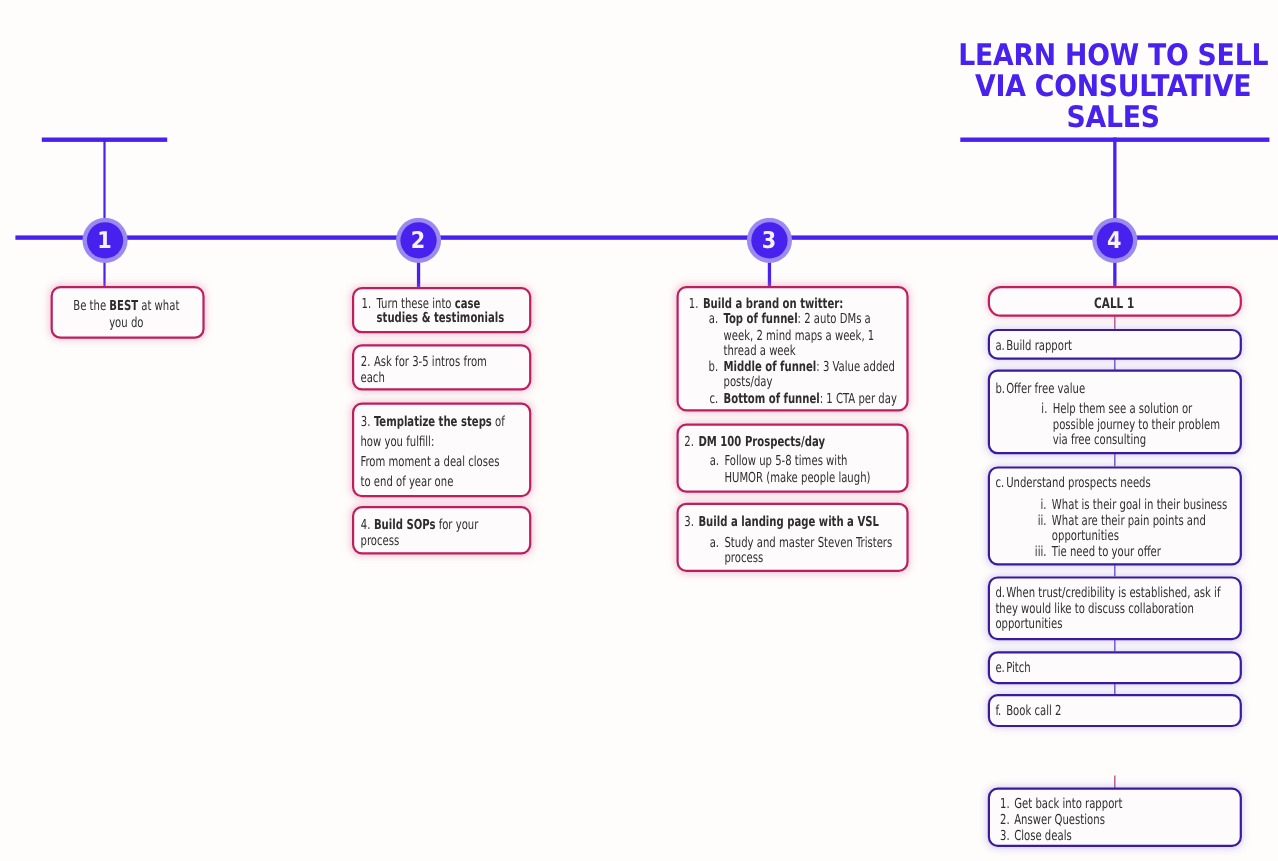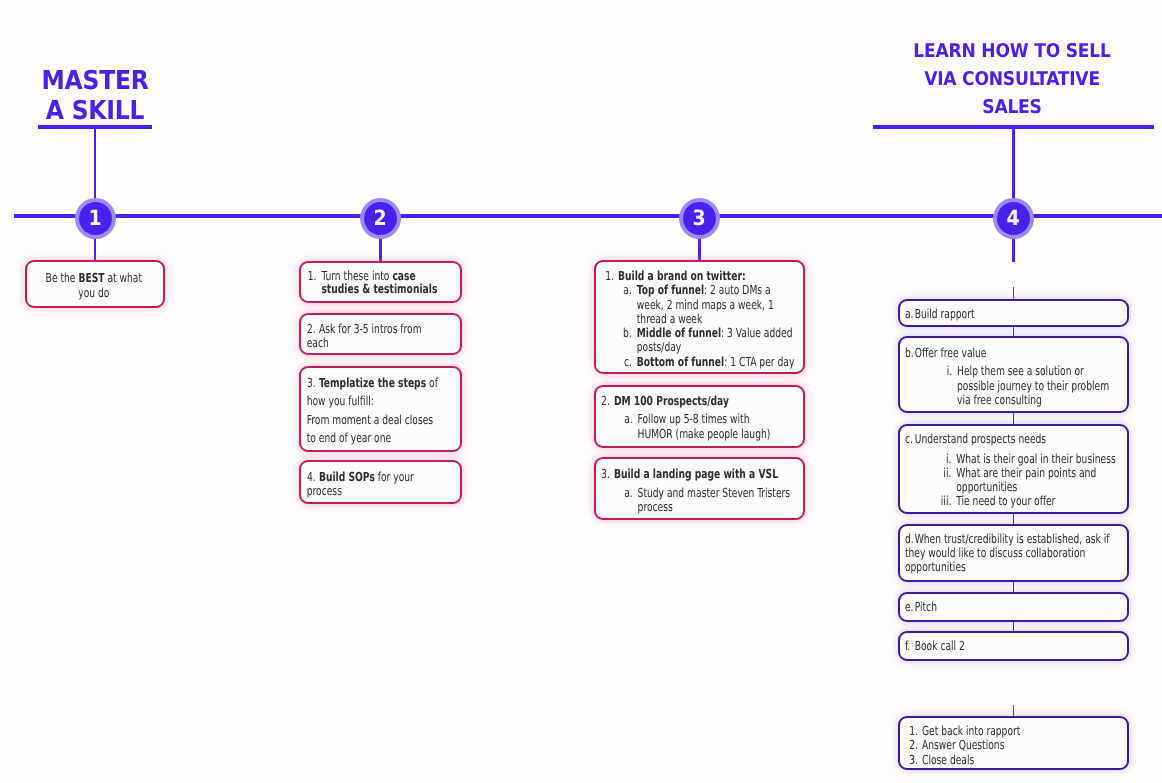--- a/index.html
+++ b/index.html
@@ -17,43 +17,41 @@
 
   .node{position:absolute;border-radius:50%;background:#4821ee;
         color:#f6f2fb;font-weight:bold;z-index:5;
         box-shadow:0 0 0 4px #9b8af2;
         display:flex;align-items:center;justify-content:center;
         width:33px;height:33px;font-size:21px;line-height:1;
         padding-bottom:1px;box-sizing:border-box;will-change:opacity;}
 
   .box{position:absolute;box-sizing:border-box;border-radius:9px;
        background:#fdfbfc;color:#2d2d2d;font-size:12.5px;line-height:13.9px;}
-  .crimson{border:2px solid #bd1f5c;box-shadow:0 0 7px 1px rgba(226,120,170,.40);}
+  .crimson{border:2px solid #bd1f5c;box-shadow:0 0 7px 1px rgba(226,120,170,.40);margin-left:21px;}
   .blue{border:2px solid #3a1b9e;box-shadow:0 0 7px 1px rgba(140,120,225,.32);}
   .redb{border:2px solid #c11e5b;box-shadow:0 0 7px 1px rgba(226,120,170,.38);border-radius:12px;}
   
   .sc{transform:scaleX(0.815);transform-origin:left top;white-space:nowrap;will-change:opacity;}
   .li{display:flex;}
   .mk{flex:0 0 auto;text-align:right;white-space:nowrap;}
   .tx{flex:1 1 auto;}
   .conn{position:absolute;width:1.6px;z-index:0;}
   .box{z-index:2;}
 </style>
 </head>
 <body>
 
 <div id="stage">
   <div class="axis"></div>
 
-  <div class="title" style="left:10px;top:67px;width:170px;font-size:26px;line-height:29.5px;">MASTER
-A SKILL</div>
   <div class="tunderline" style="left:37.5px;top:125px;width:114.5px;height:3.5px;"></div>
   <div class="vstem" style="left:93.7px;top:126px;height:90px;"></div>
 
-  <div class="title" style="left:863px;top:37px;width:298px;font-size:19px;line-height:28px;">LEARN HOW TO SELL
+  <div class="title" style="left:863px;top:37px;width:298px;font-size:27px;line-height:28px;">LEARN HOW TO SELL
 VIA CONSULTATIVE
 SALES</div>
   <div class="tunderline" style="left:873px;top:125px;width:281px;height:3.5px;"></div>
   <div class="vstem" style="left:1012.2px;top:125px;height:91px;"></div>
 
   <div class="node" style="left:78.5px;top:202px;">1</div>
   <div class="node" style="left:363.5px;top:202px;">2</div>
   <div class="node" style="left:682.5px;top:202px;">3</div>
   <div class="node" style="left:996.5px;top:202px;">4</div>
 
@@ -143,20 +141,23 @@
   </div>
 
   <div class="conn" style="left:1012.7px;top:287px;height:12px;background:linear-gradient(#c11e5b,#8c1f8e);"></div>
   <div class="conn" style="left:1012.7px;top:326px;height:11px;background:linear-gradient(#4a22c0,#3a1b9e);"></div>
   <div class="conn" style="left:1012.7px;top:412px;height:12px;background:linear-gradient(#4a22c0,#3a1b9e);"></div>
   <div class="conn" style="left:1012.7px;top:512px;height:12px;background:linear-gradient(#4a22c0,#3a1b9e);"></div>
   <div class="conn" style="left:1012.7px;top:581px;height:11px;background:linear-gradient(#4a22c0,#3a1b9e);"></div>
   <div class="conn" style="left:1012.7px;top:620px;height:12px;background:linear-gradient(#4a22c0,#3a1b9e);"></div>
   <div class="conn" style="left:1012.7px;top:705px;height:12px;background:linear-gradient(#c11e5b,#8c1f8e);"></div>
 
+  <div class="box redb" style="left:898px;top:260px;width:231px;height:28px;">
+    <div class="sc" style="width:277px;padding:8px 0 0 0;text-align:center;font-size:13px;"><b>CALL 1</b></div>
+  </div>
 
   <div class="box blue" style="left:898px;top:298.5px;width:231px;height:28.5px;">
     <div class="sc li" style="width:277px;padding:6px 4px 0 6px;">
       <span class="mk" style="width:8px;margin-right:4px;text-align:left;">a.</span>
       <span class="tx">Build rapport</span>
     </div>
   </div>
 
   <div class="box blue" style="left:898px;top:336px;width:231px;height:77px;line-height:14.3px;">
     <div class="sc li" style="width:277px;padding:8px 4px 0 6px;">

